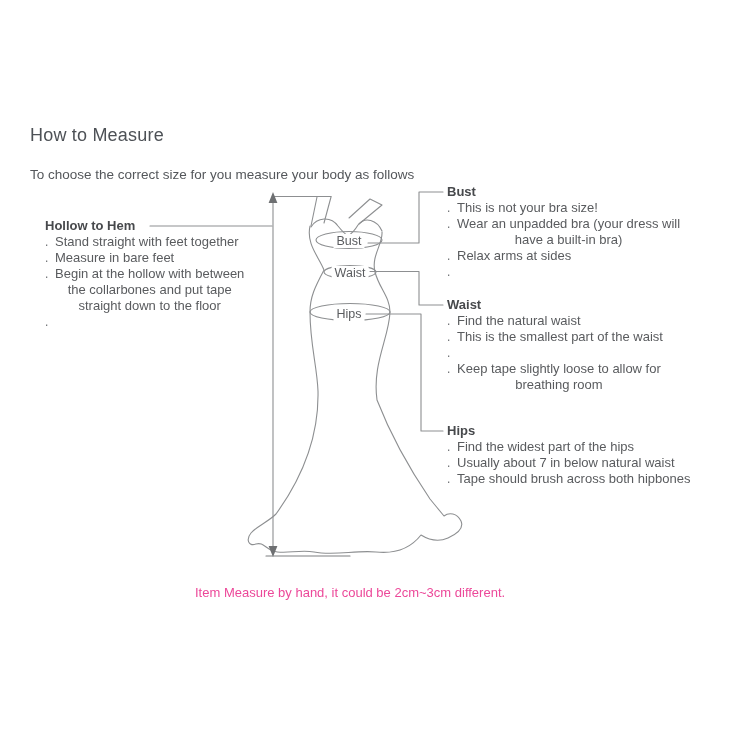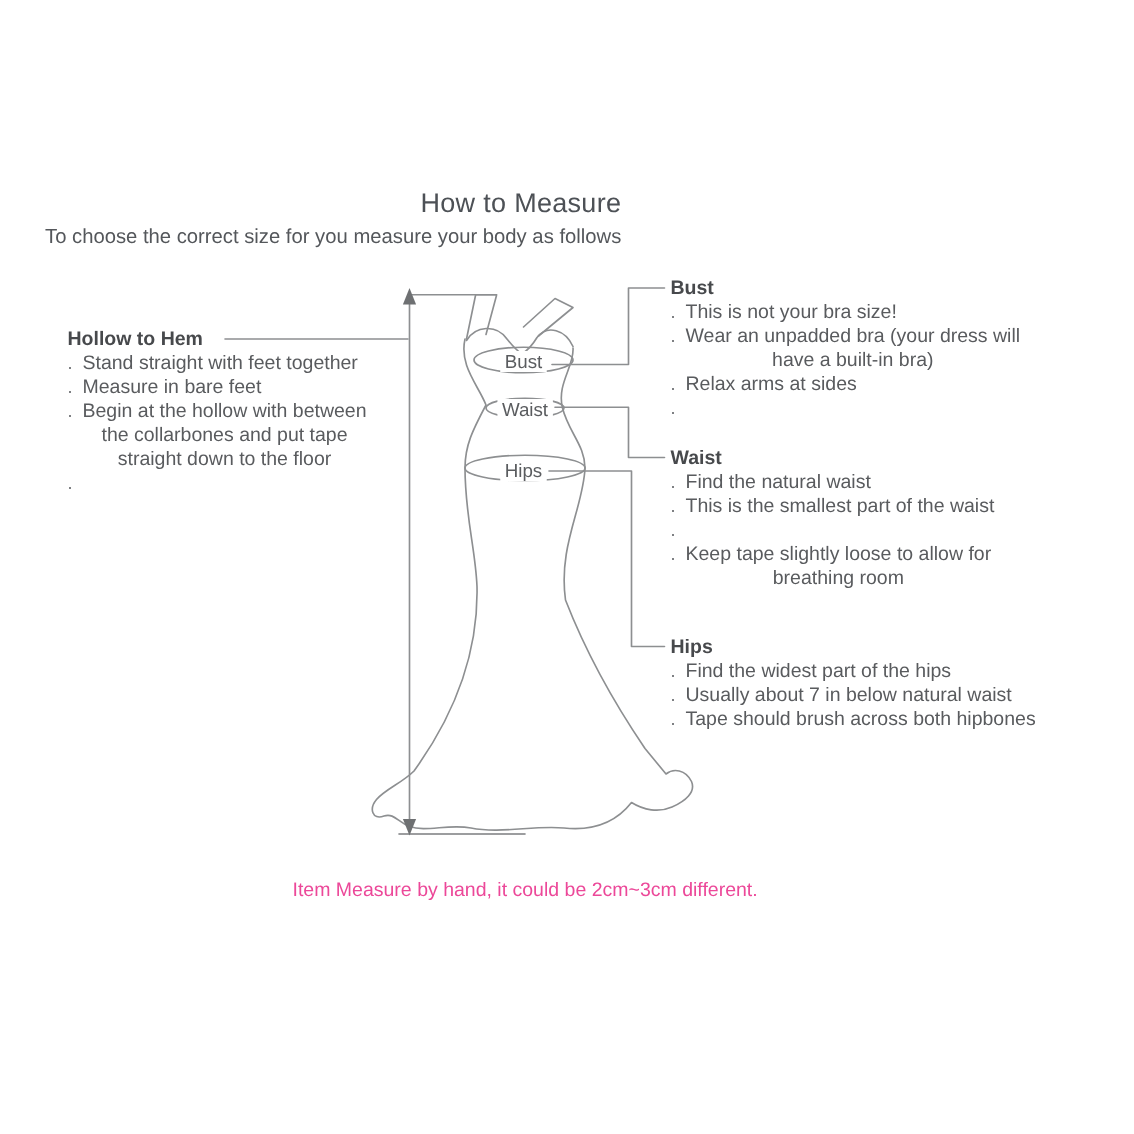--- a/index.html
+++ b/index.html
@@ -3,22 +3,22 @@
 <meta charset="utf-8">
 <style>
   html,body { margin:0; padding:0; background:#ffffff; }
   .canvas {
     position:relative; width:756px; height:756px; background:#ffffff;
     font-family:"Liberation Sans", sans-serif; overflow:hidden;
   }
   .svg-layer { position:absolute; left:0; top:0; width:756px; height:756px; }
 
   .title-block { position:absolute; left:30px; top:124px; }
-  .page-title { font-size:18px; line-height:22px; color:#4d5156; font-weight:400; letter-spacing:0.2px;text-align:right; }
-  .page-subtitle { font-size:13.5px; line-height:18px; color:#54575b; margin-top:3px; }
+  .page-title { font-size:18px; line-height:22px; color:#4d5156; font-weight:400; letter-spacing:0.2px; }
+  .page-subtitle { font-size:13.5px; line-height:18px; color:#54575b; margin-top:20px; }
 
   .col { position:absolute; color:#595b5e; font-size:13px; line-height:16px; }
   .sec-heading { font-weight:bold; color:#47494c; font-size:13px; line-height:16px; }
   .item { display:flex; }
   .bullet { flex:0 0 10px; width:10px; color:#6b6d70; font-size:12px; line-height:16px; }
   .txt { white-space:pre-line;text-align:center; }
 
   .dress-label {
     position:absolute; transform:translate(-50%,-50%);
     background:#ffffff; padding:0 3px; font-size:12.5px; line-height:14px; color:#5a5c5f;

